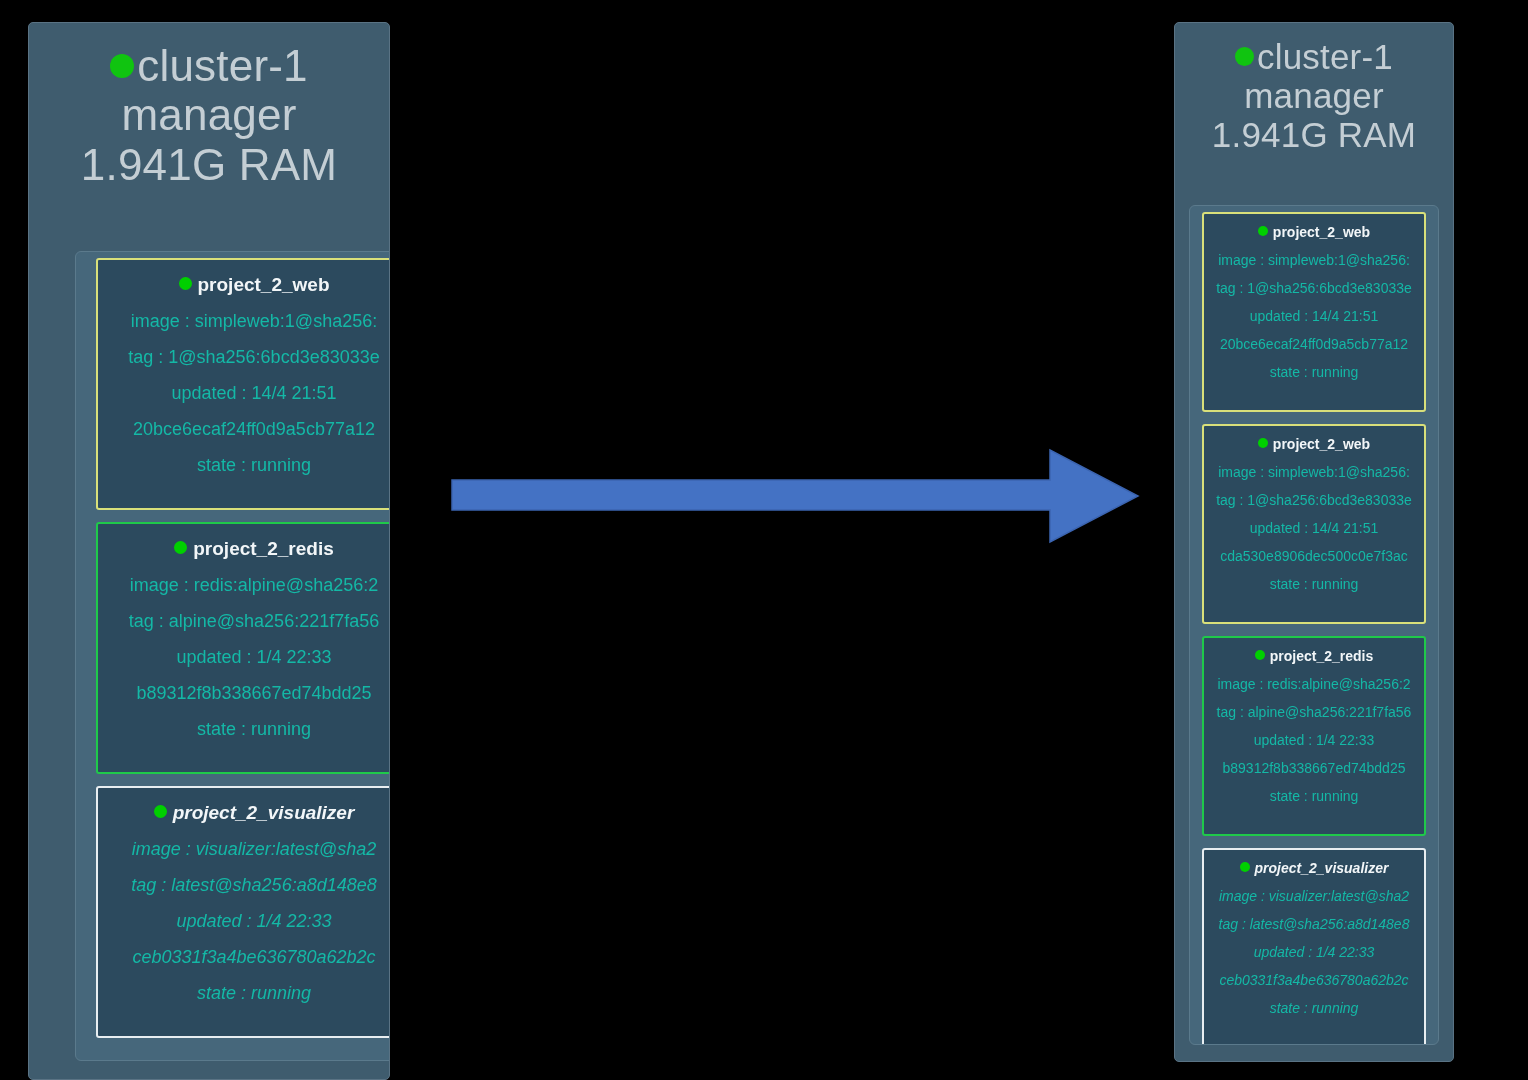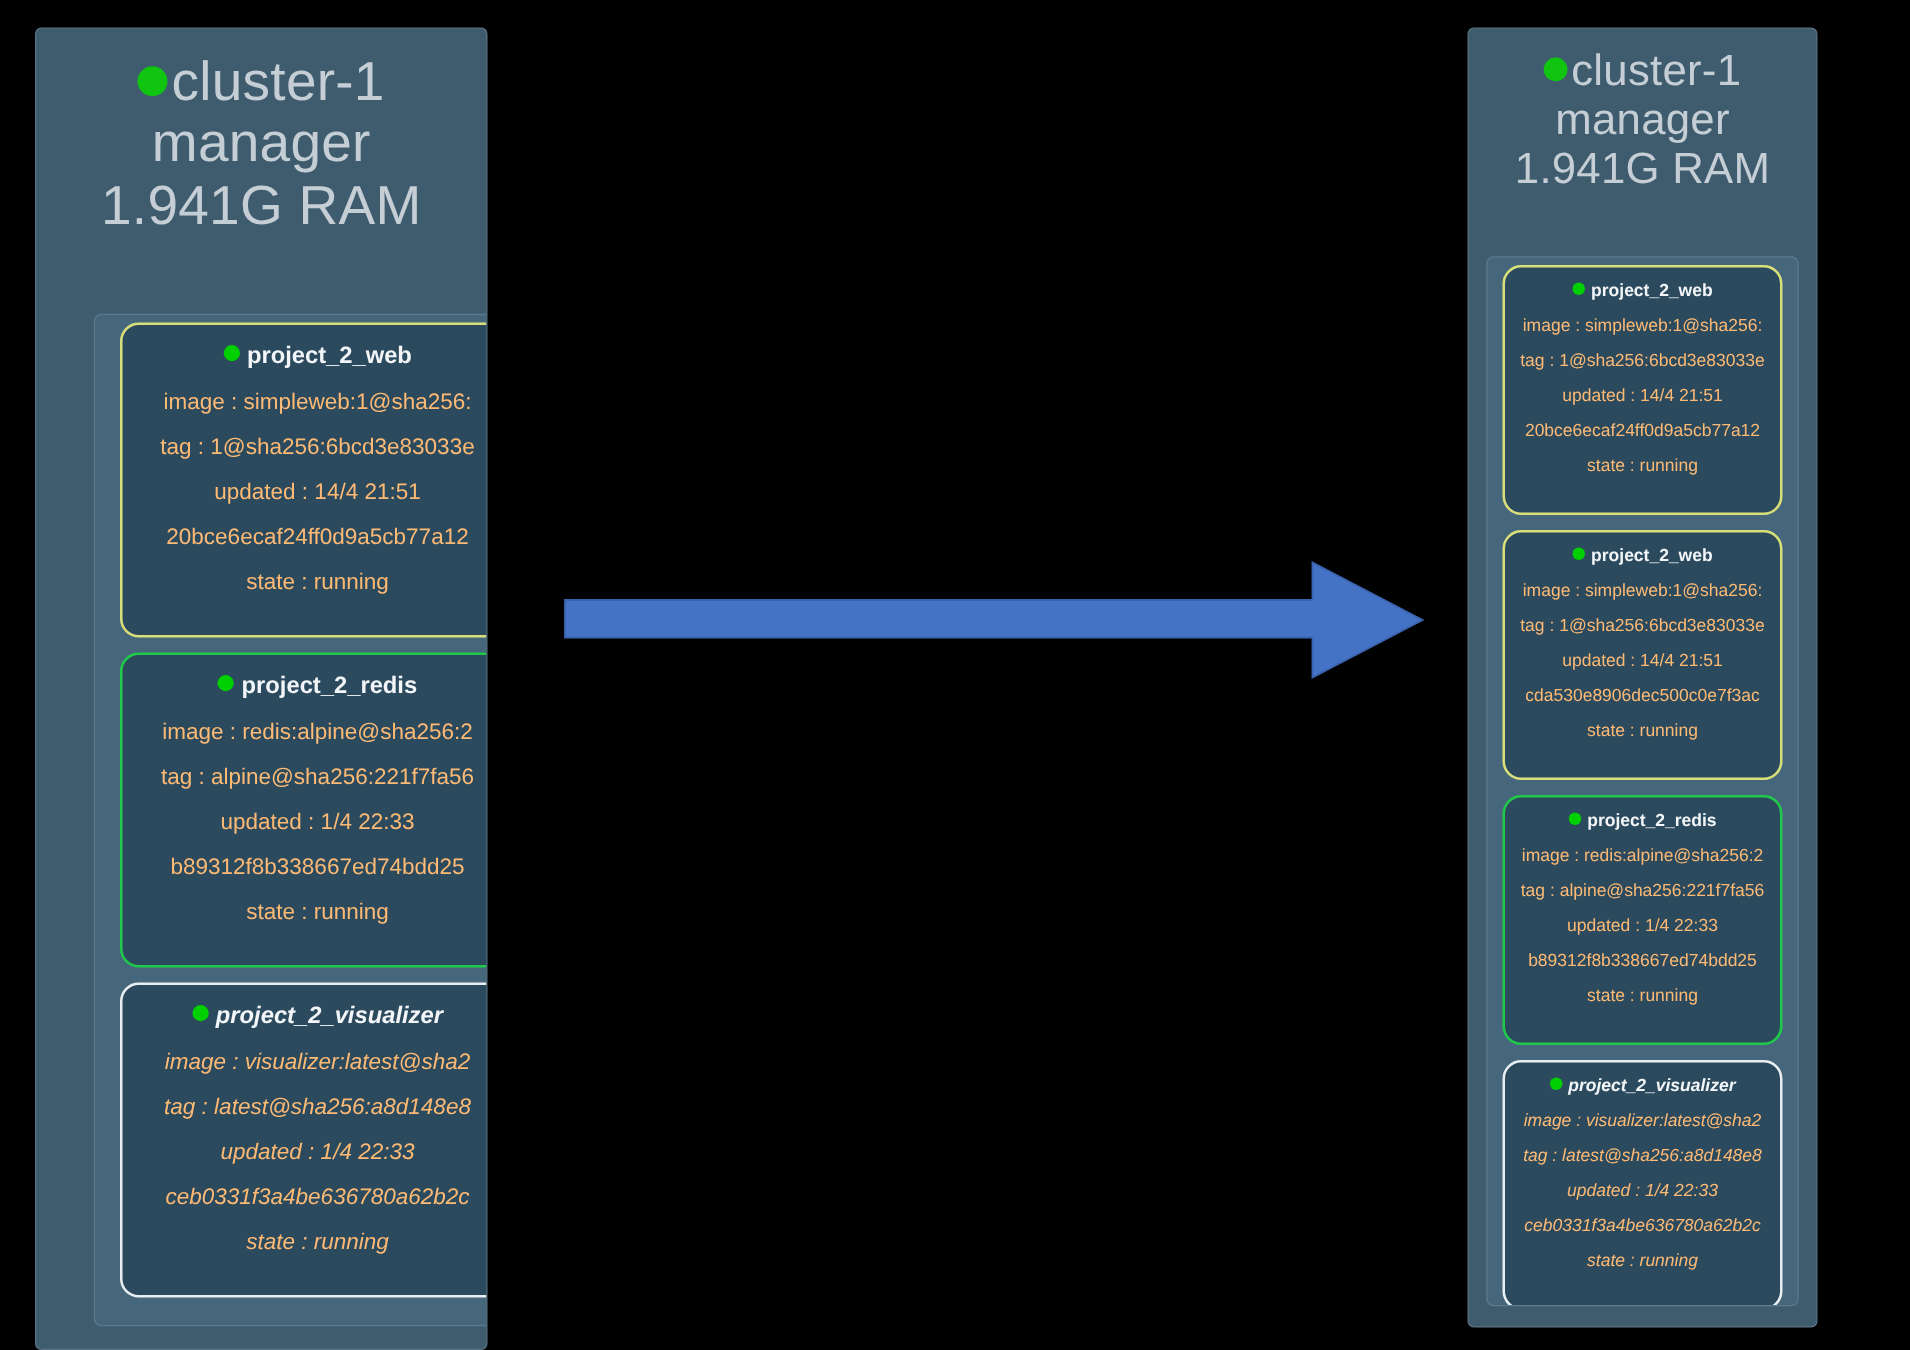--- a/index.html
+++ b/index.html
@@ -60,33 +60,33 @@
     overflow: hidden;
   }
   .node-panel.left  .task-wrap { left: 46px; top: 228px; right: -20px; bottom: 18px; }
   .node-panel.right .task-wrap { left: 14px; top: 182px; right: 14px;  bottom: 16px; }
 
   
   .task-card {
     position: absolute;
     background: #2c4a5e;
     border: 2px solid #22c55e;
-    border-radius: 15px;
+    border-radius: 3px;
     overflow: hidden;
     color: #cfd9de;
     text-align: center;
   }
   .task-card .task-name {
     font-weight: bold;
     color: #f2f6f8;
     white-space: nowrap;
   }
   .task-card .task-line {
     white-space: nowrap;
-    color: #fdba74;
+    color: #14b8a6;
   }
   .task-card .task-dot {
     display: inline-block;
     border-radius: 50%;
     background: #00d000;
     vertical-align: middle;
     position: relative;
   }
 
   

